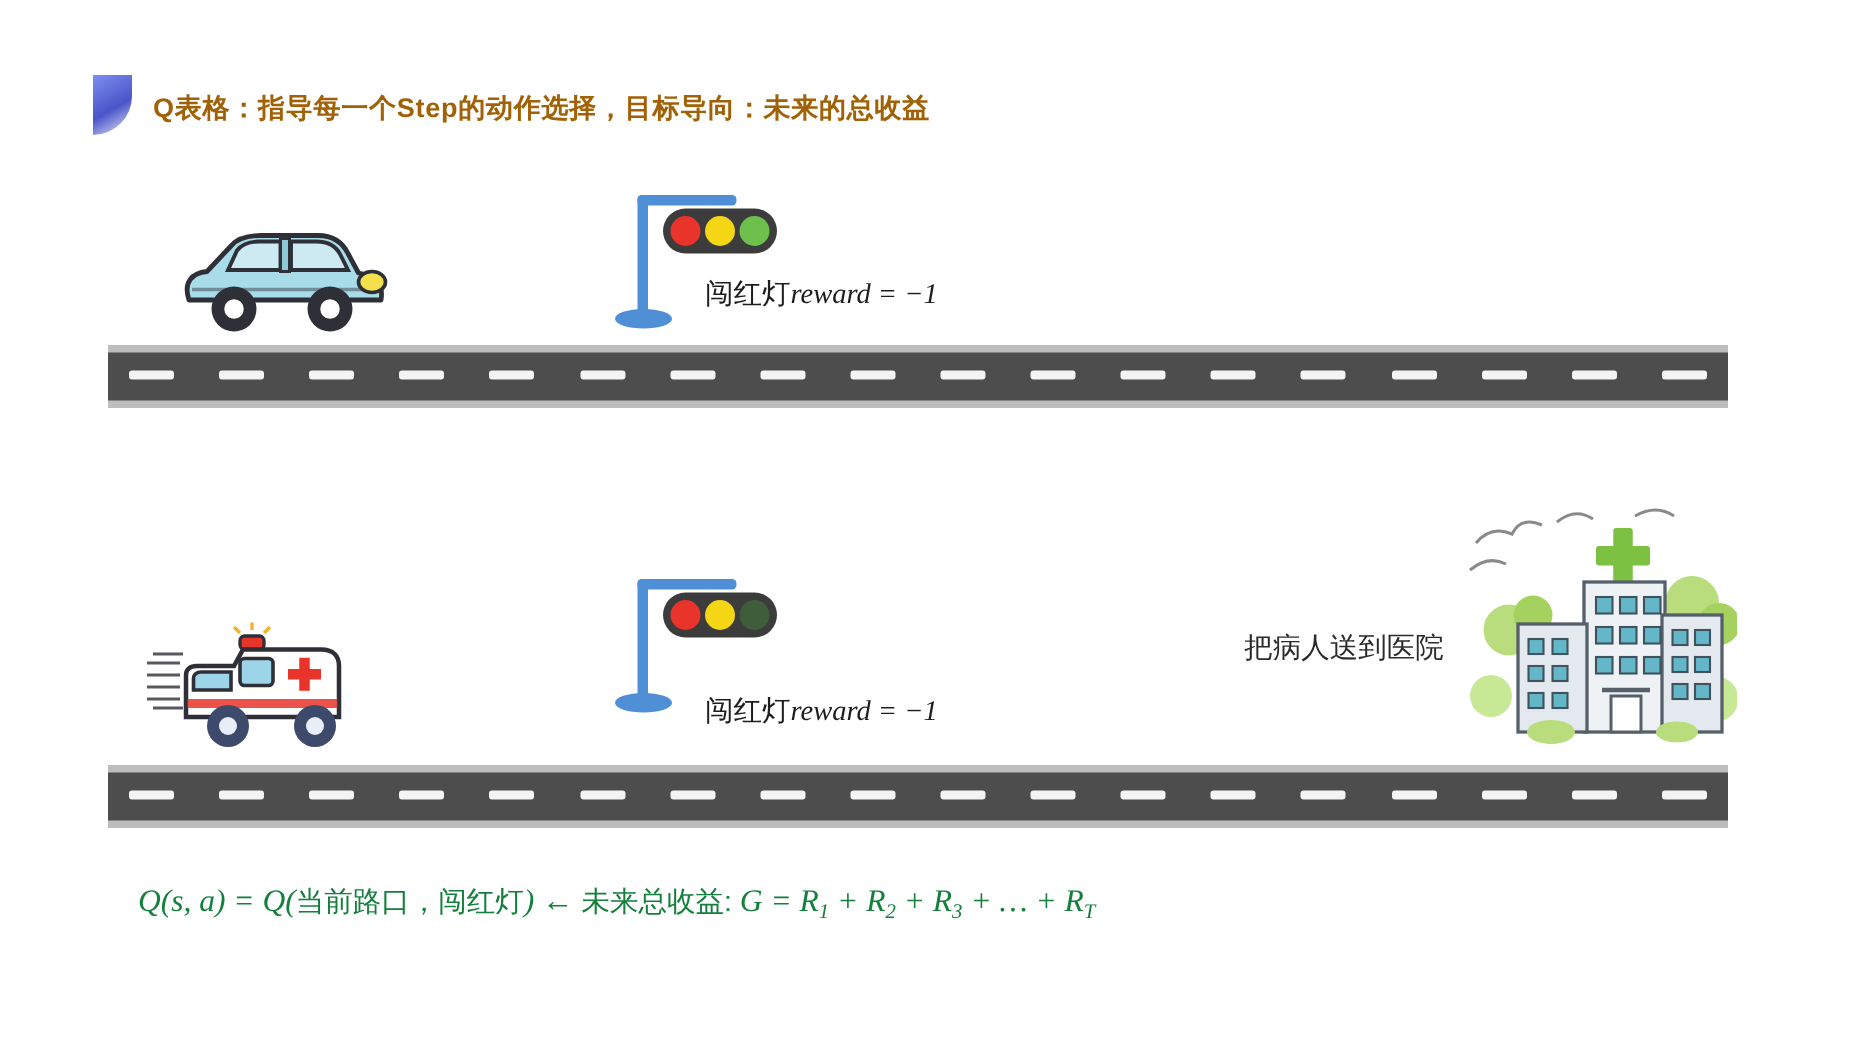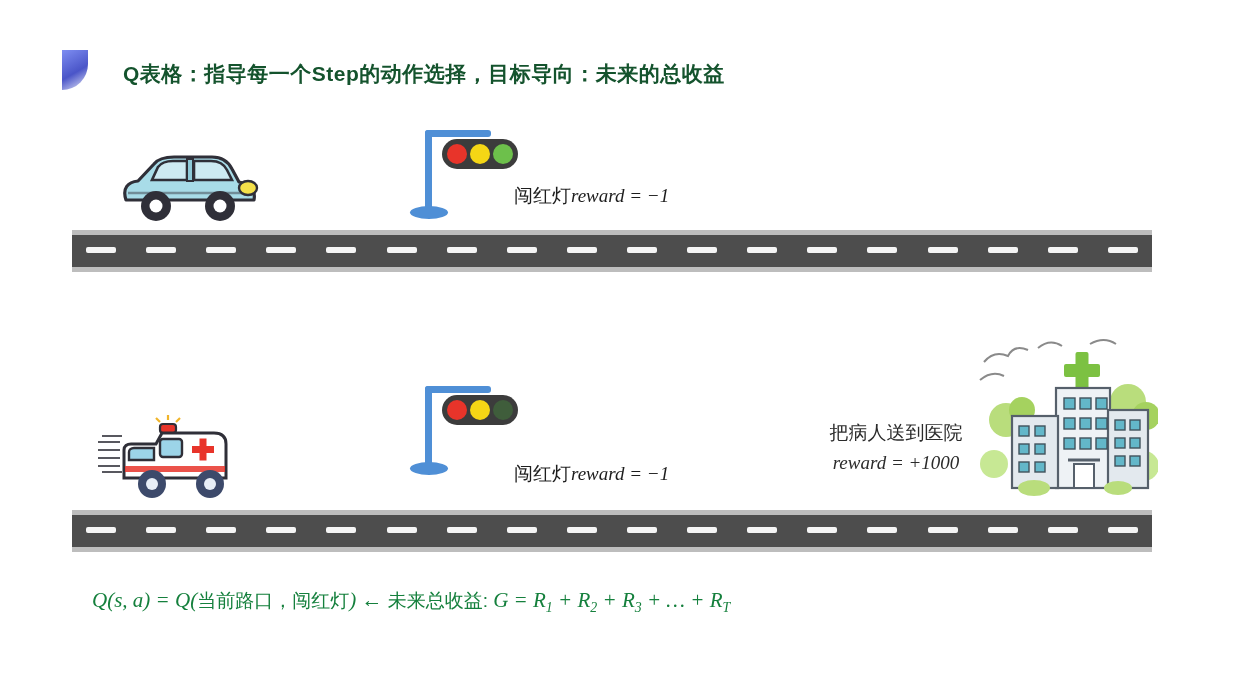--- a/index.html
+++ b/index.html
@@ -29,26 +29,25 @@
     top: 50px;
     width: 26px;
     height: 40px;
     background: linear-gradient(150deg, #7e8ef2 0%, #4a55c8 55%, #eceefb 100%);
     border-radius: 0 0 26px 0;
   }
   .title-text {
     position: absolute;
     left: 102px;
     top: 60px;
-    font-size: 21px;
+    font-size: 18px;
     font-weight: bold;
     letter-spacing: 0.5px;
-    color: #14532d;
+    color: #a16207;
     white-space: nowrap;
-    margin-left: 21px;
   }
   
   .road {
     position: absolute;
     left: 72px;
     width: 1080px;
     height: 42px;
     background: #4d4d4d;
   }
   .road .curb-top {
@@ -143,21 +142,20 @@
   .tl-box .lamp.yellow { background: #f5d615; }
   .tl-box .lamp.green  { background: #6dc04b; }
   .tl-box .lamp.off-green { background: #3f5d3b; }
   #traffic-light-1 { left: 412px; top: 126px; }
   #traffic-light-2 { left: 412px; top: 382px; }
 
   
   .math {
     font-family: "Liberation Serif", serif;
     font-style: italic;
-    margin-left: 44px;
   }
   .caption {
     position: absolute;
     font-size: 19px;
     color: #1d1d1d;
     white-space: nowrap;
   }
   .caption .cn {
     font-family: "Liberation Sans", sans-serif;
     font-style: normal;
@@ -340,21 +338,20 @@
       <span class="lamp off-green"></span>
     </div>
   </div>
 
   <div class="caption math" id="caption-redlight-2">
     <span class="cn">闯红灯</span><span>reward = −1</span>
   </div>
 
   <div id="hospital-caption">
     <div class="line1">把病人送到医院</div>
-    <div class="line2">reward = +1000</div>
   </div>
 
   <div id="hospital">
     <svg width="180" height="176" viewBox="0 0 180 176">
 
       <g fill="none" stroke="#8a8a8a" stroke-width="2">
         <path d="M6 26 q10 -12 24 -6 q6 -12 20 -6"></path>
         <path d="M2 44 q12 -10 24 -4"></path>
         <path d="M60 12 q12 -10 24 -2"></path>
         <path d="M112 8 q14 -8 26 0"></path>

